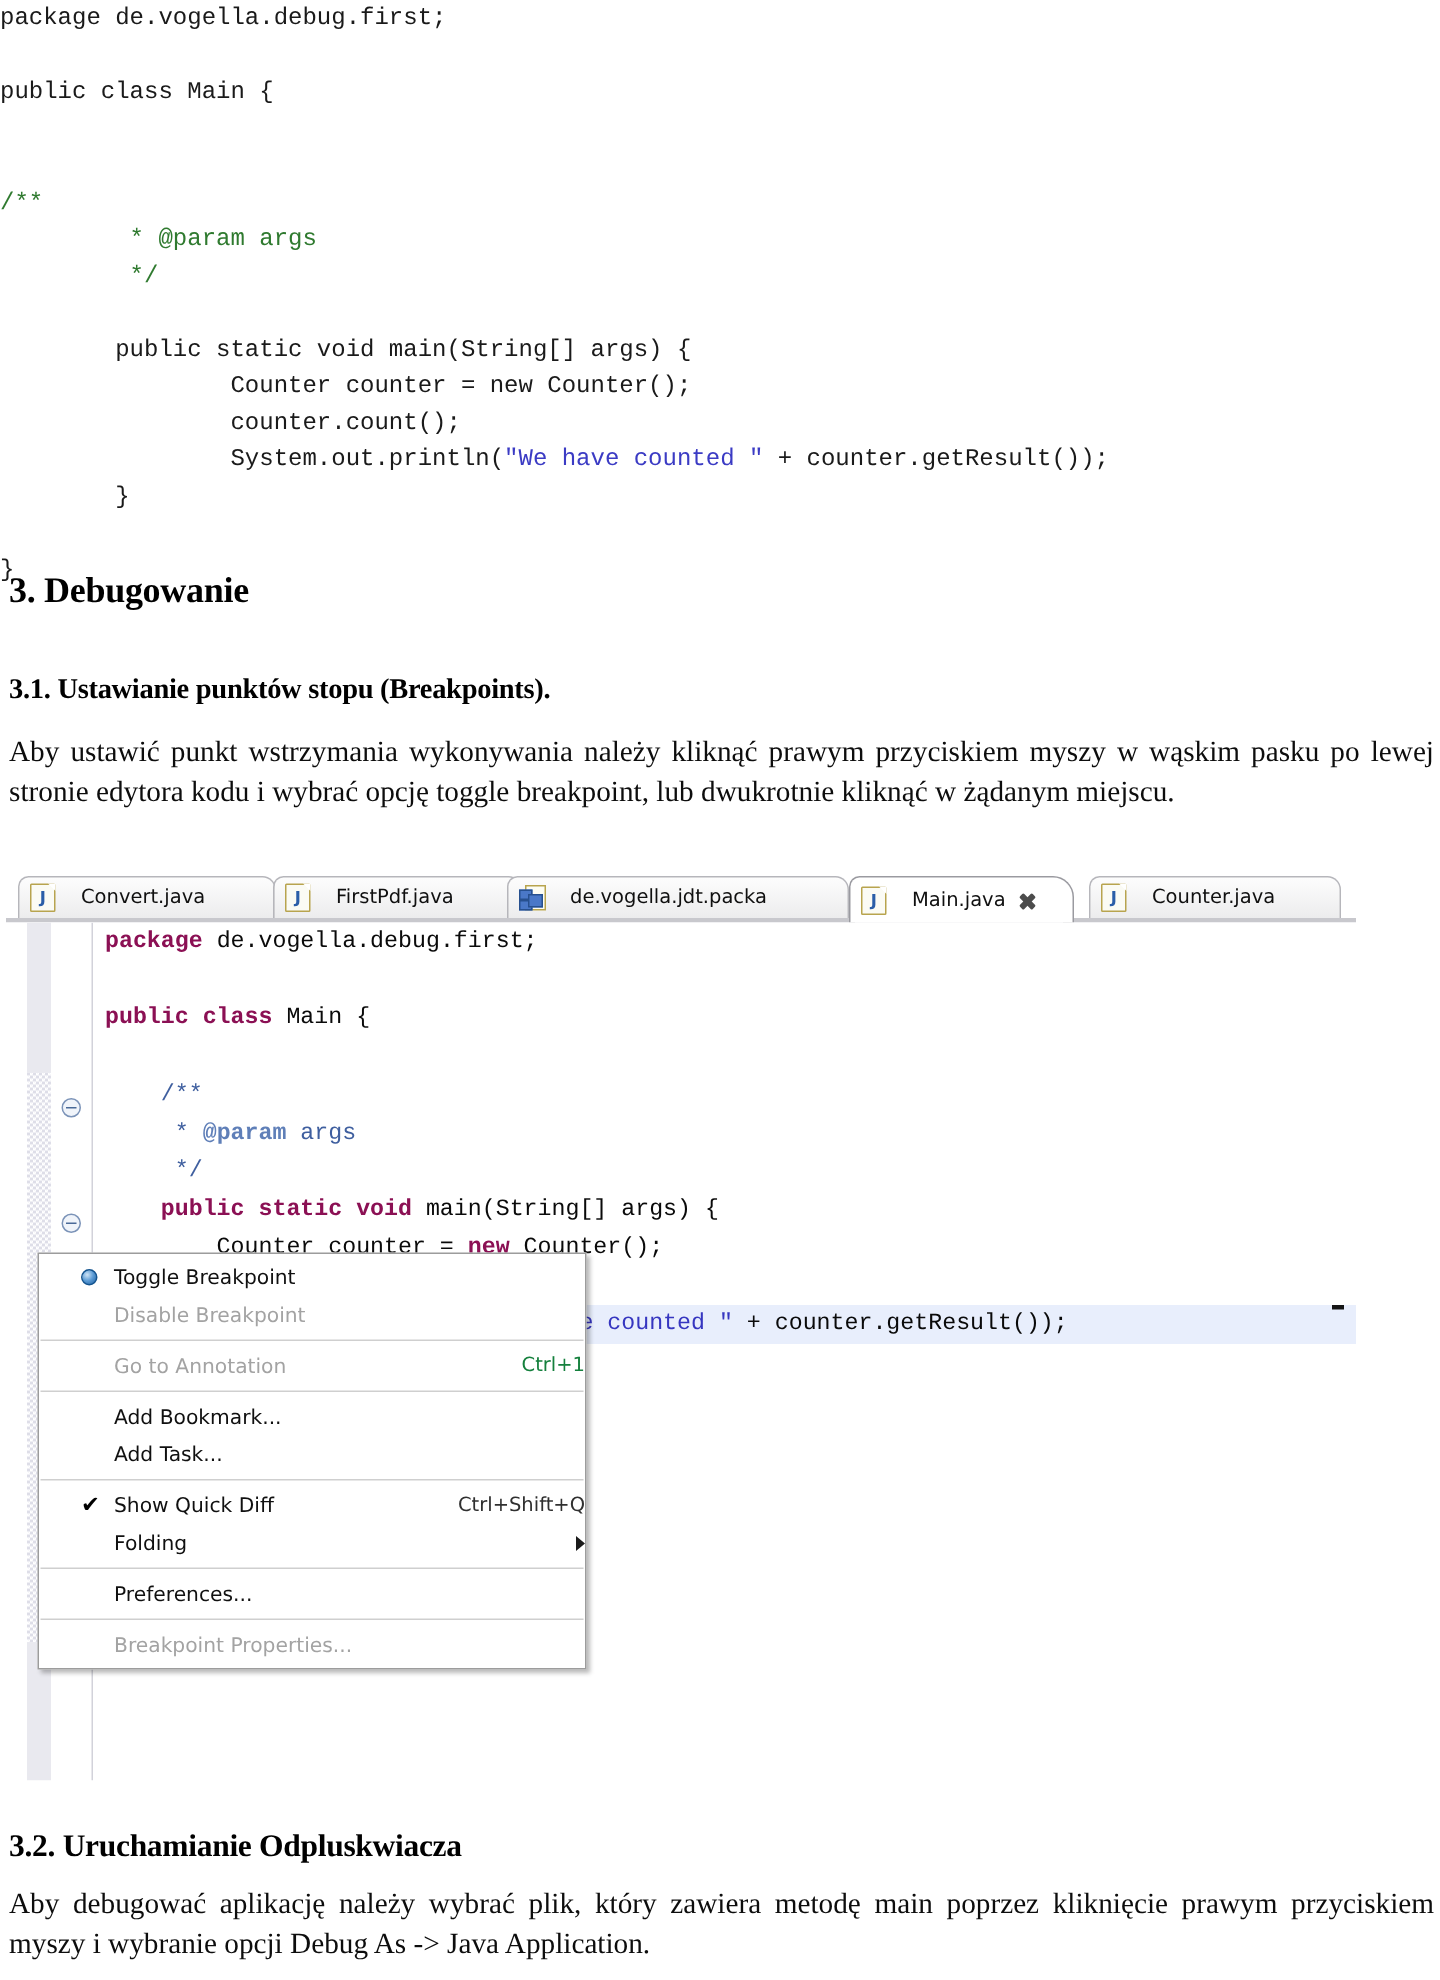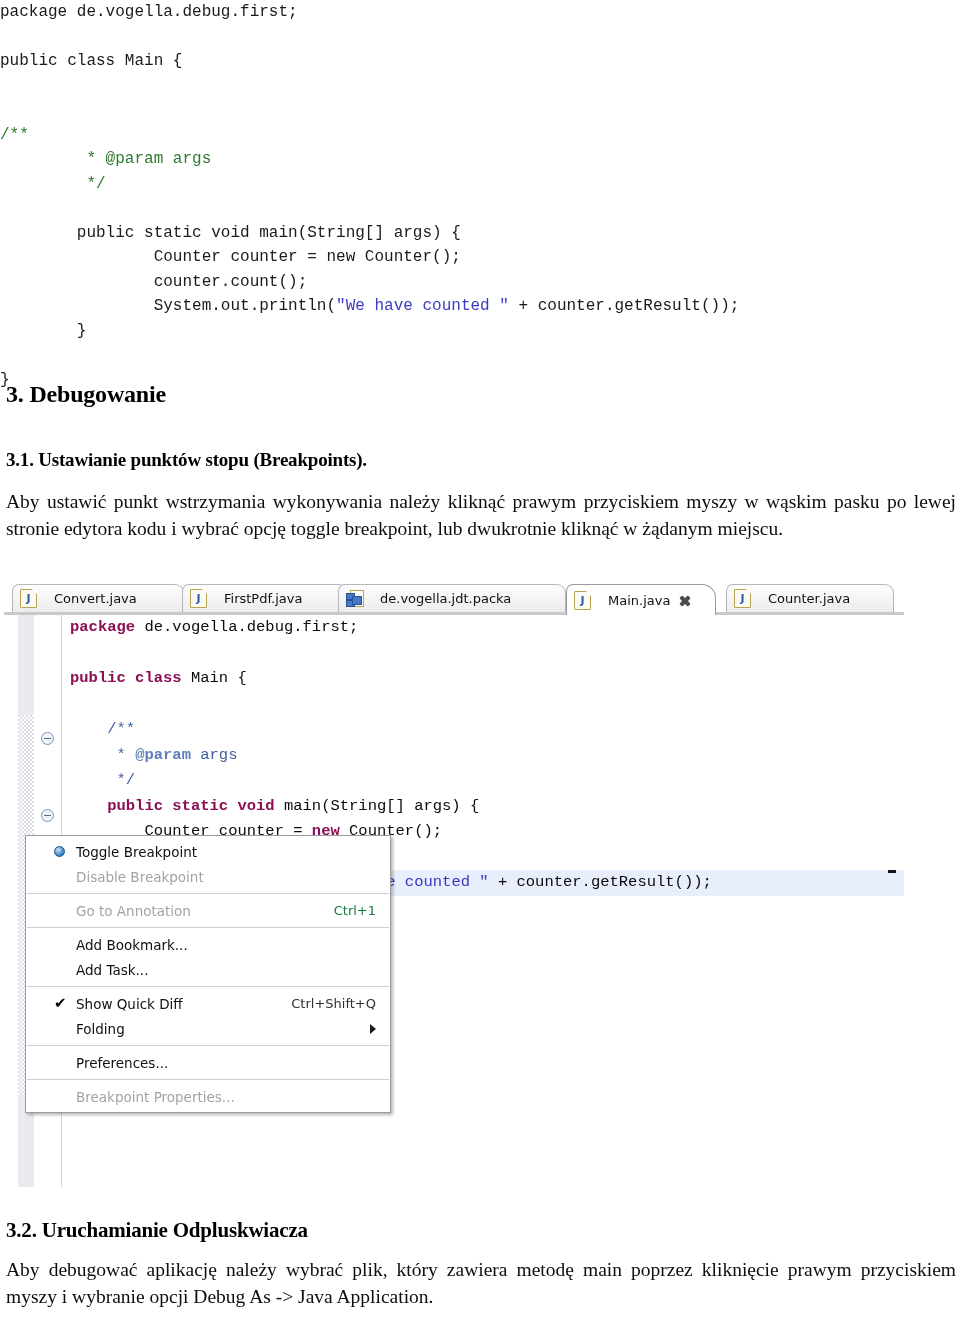--- a/index.html
+++ b/index.html
@@ -266,21 +266,20 @@
     color: #101010;
     padding: 3px 0 3px 0;
     z-index: 20;
   }
   .mi {
     position: relative;
     height: 25px;
     display: flex;
     align-items: center;
     padding-left: 50px;
-    padding-right: 14px;
     white-space: nowrap;
   }
   .mi.disabled { color: #a3a3a3; }
   .mi-accel {
     margin-left: auto;
     color: #303030;
     font-size: 13px;
   }
   .mi.disabled .mi-accel { color: #15803d; }
   .mi-sep {

